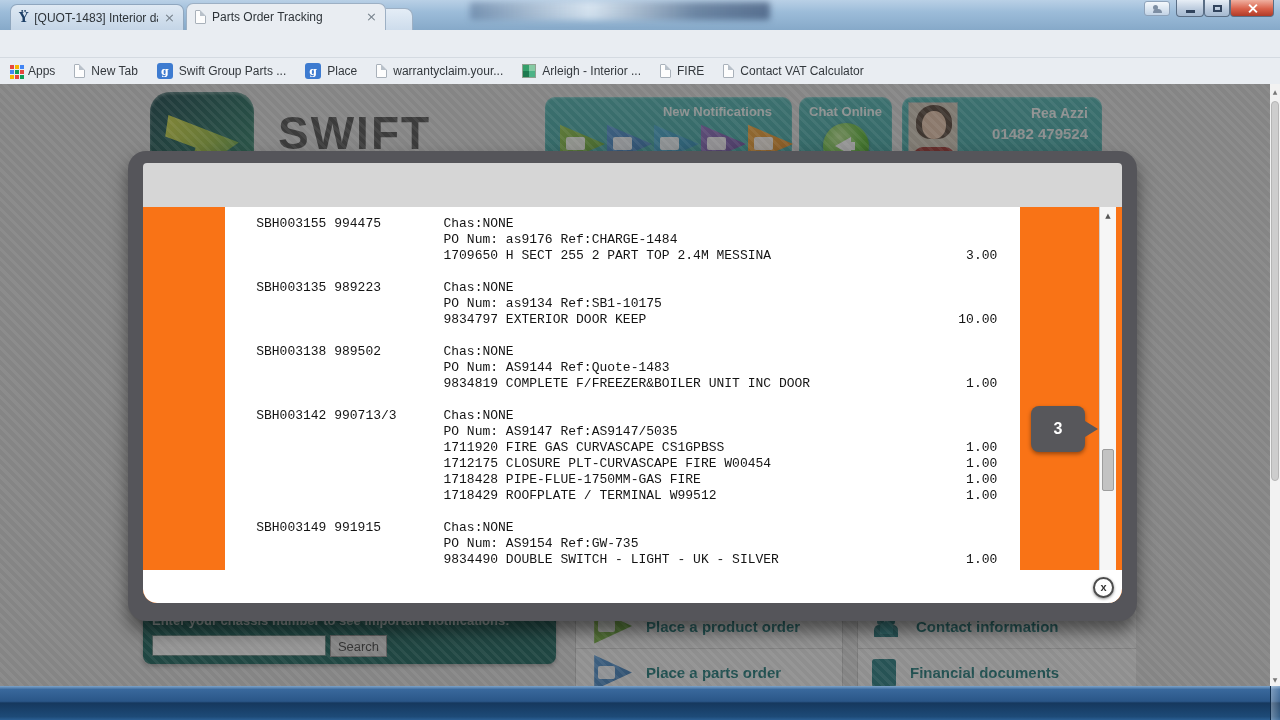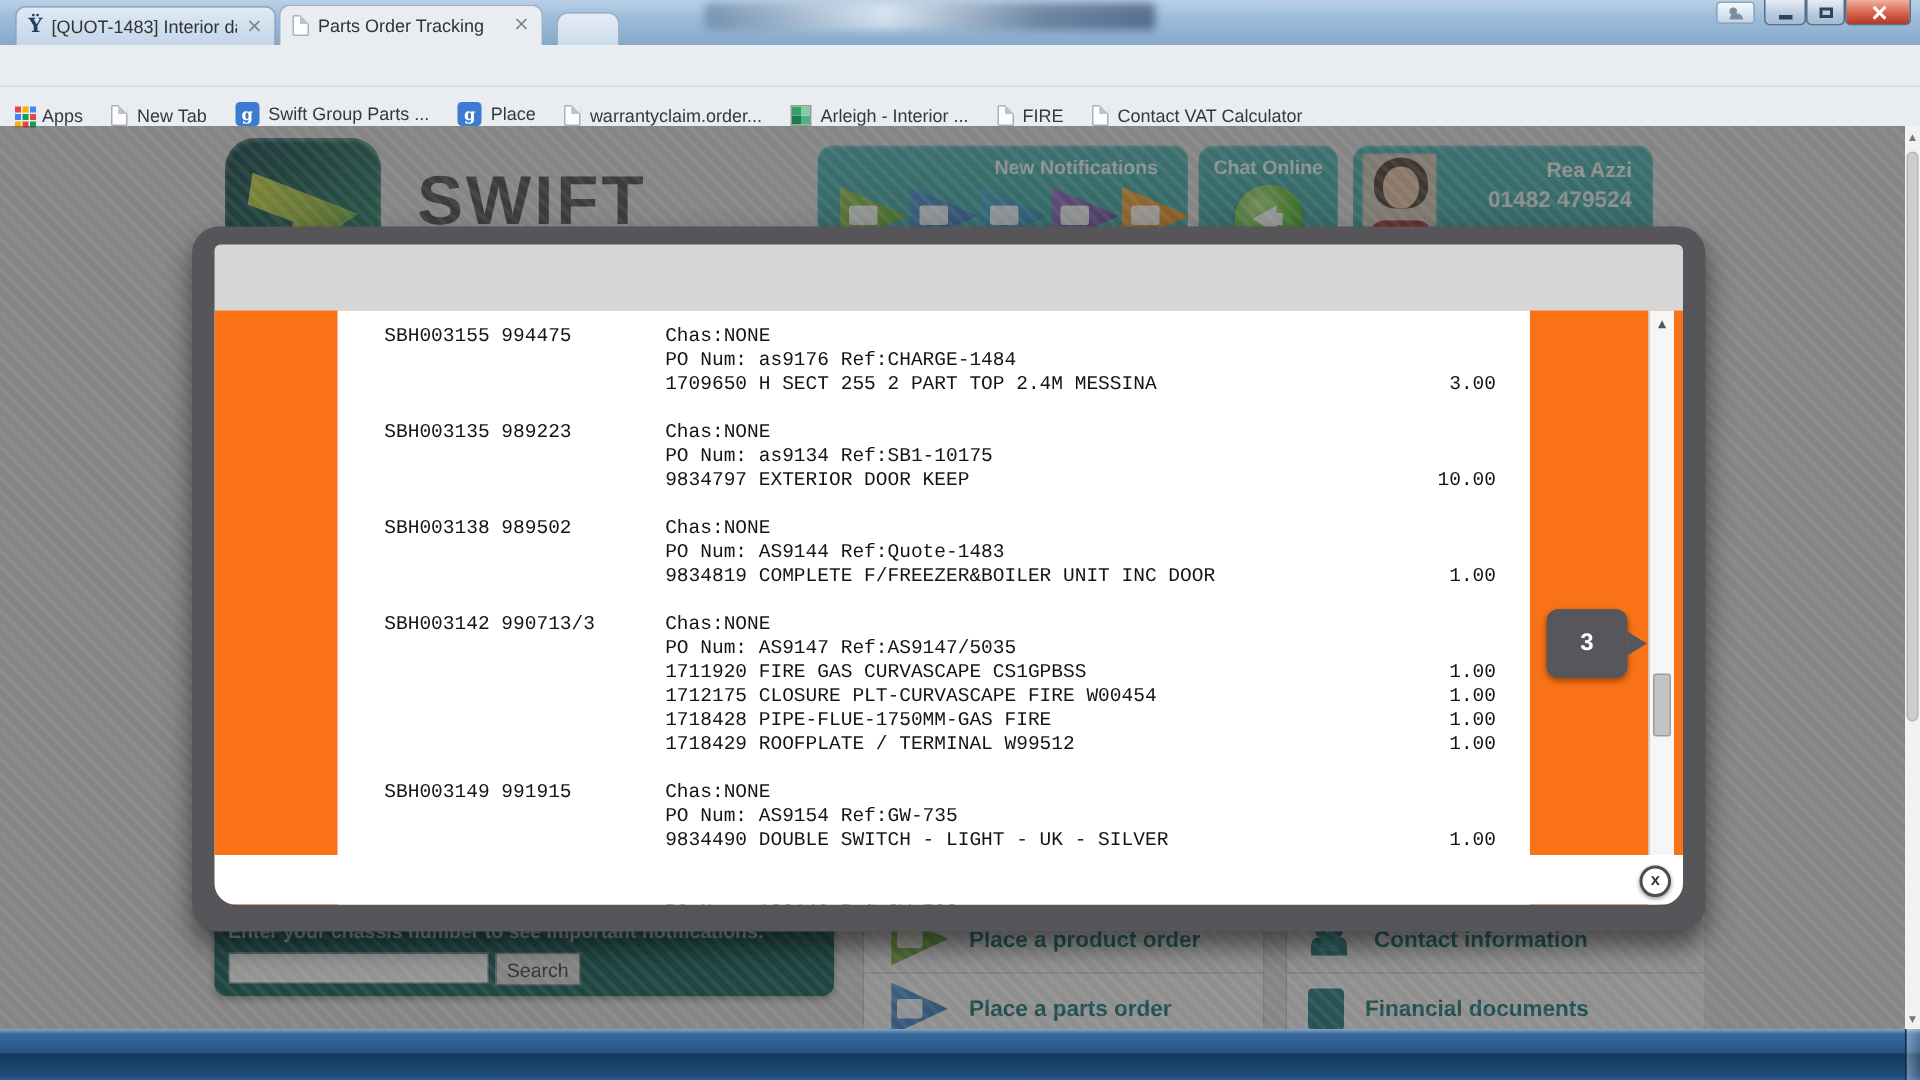--- a/index.html
+++ b/index.html
@@ -24,21 +24,21 @@
   #btn-close { left:1230px; width:44px; background:linear-gradient(#f0b0a0,#d9614a 55%,#b03a28); }
   .glyph-min { width:9px; height:3px; background:#31435c; margin-top:6px; }
   .glyph-max { width:9px; height:7px; border:2px solid #31435c; background:transparent; }
   .glyph-close { position:relative; width:11px; height:11px; }
   .glyph-close:before,.glyph-close:after { content:""; position:absolute; left:5px; top:0; width:2px; height:11px; background:#fff; }
   .glyph-close:before { transform:rotate(45deg);} .glyph-close:after { transform:rotate(-45deg);}
 
   
   .tab { top:4px; height:26px; border-radius:7px 7px 0 0; display:flex; align-items:center; padding:0 8px; gap:6px; }
   #tab-1 { left:10px; width:174px; background:linear-gradient(#dfe9f3,#c4d5e7); border:1px solid #8fa6be; border-bottom:none; }
-  #tab-2 { left:186px; width:176px; top:3px; height:27px; background:#e9edf2; border:1px solid #9db0c4; border-bottom:none; z-index:3; }
+  #tab-2 { left:186px; width:200px; top:3px; height:27px; background:#e9edf2; border:1px solid #9db0c4; border-bottom:none; z-index:3; }
   #tab-stub { left:371px; top:8px; width:42px; height:22px; border-radius:8px 8px 0 0;
     background:linear-gradient(#e4edf6,#cddcec); border:1px solid #9db0c4; border-bottom:none; }
   .tab-title { font-size:12px; color:#2d3338; white-space:nowrap; overflow:hidden; text-overflow:clip; flex:1; }
   .tab-close { font-size:13px; color:#77828c; line-height:10px; }
   .fav-jira { font-weight:bold; font-size:13px; color:#1d3f66; font-family:"DejaVu Serif", serif; }
   .fav-page { position:relative; width:11px; height:14px; background:#fdfdfd; border:1px solid #a9b1ba; border-radius:1px; flex:none; }
   .fav-page:after { content:""; position:absolute; top:-1px; right:-1px; border:3px solid;
     border-color:#e9edf2 #e9edf2 #b9c1ca #b9c1ca; }
 
   
@@ -49,21 +49,21 @@
     display:flex; align-items:center; padding:0 6px; gap:8px; }
   #url { font-size:13px; white-space:nowrap; overflow:hidden; }
   #url .host { color:#2f3337; } #url .path { color:#9aa1a9; }
   #star-icon { margin-left:auto; font-size:15px; color:#8a929b; }
   #ext-norton { left:1222px; top:33px; width:21px; height:21px; background:#35393f; border-radius:4px; display:flex; align-items:center; justify-content:center; }
   #ext-norton .ring { width:14px; height:14px; border-radius:50%; background:#f6c100; display:flex; align-items:center; justify-content:center;
     font-size:9px; font-weight:bold; color:#23272c; }
   #menu-icon { left:1253px; top:37px; width:18px; height:3px; background:#5f666d; box-shadow:0 6px 0 #5f666d, 0 12px 0 #5f666d; }
 
   
-  #bookmarks { left:0; top:58px; width:1280px; height:26px; background:#e9edf2; display:flex; align-items:flex-end; padding-left:10px; gap:19px; z-index:2; }
+  #bookmarks { left:0; top:58px; width:1280px; height:26px; background:#e9edf2; display:flex; align-items:center; padding-left:10px; gap:19px; z-index:2; }
   .bm { display:inline-flex; align-items:center; gap:6px; font-size:12px; color:#33383d; white-space:nowrap; }
   .apps-grid { width:4px; height:4px; background:#e8453c; margin:0 8px 8px 0;
     box-shadow:5px 0 #f4b400,10px 0 #4285f4,0 5px #4285f4,5px 5px #0f9d58,10px 5px #e8453c,0 10px #f4b400,5px 10px #e8453c,10px 10px #0f9d58; }
   .fav-g { width:16px; height:16px; background:#3d7bd0; border-radius:3px; color:#fff; font-weight:bold; font-size:11px;
     font-family:"DejaVu Serif", serif; display:flex; align-items:center; justify-content:center; flex:none; }
   .fav-arleigh { width:14px; height:14px; border:1px solid #8fa08f; flex:none; background:
     linear-gradient(#35a06b,#35a06b) 0 0/6px 6px no-repeat,
     linear-gradient(#86cba4,#86cba4) 6px 0/6px 6px no-repeat,
     linear-gradient(#1d7a4f,#1d7a4f) 0 6px/6px 6px no-repeat,
     linear-gradient(#4db387,#4db387) 6px 6px/6px 6px no-repeat, #fff; }
@@ -262,21 +262,21 @@
   <span class="bm">
       <span class="fav-g icon">g</span>
       <span>Swift Group Parts ...</span>
     </span>
   <span class="bm">
       <span class="fav-g icon">g</span>
       <span>Place</span>
     </span>
   <span class="bm">
       <span class="fav-page"></span>
-      <span>warrantyclaim.order...</span>
+      <span>warrantyclaim.your...</span>
     </span>
   <span class="bm">
       <span class="fav-arleigh"></span>
       <span>Arleigh - Interior ...</span>
     </span>
   <span class="bm">
       <span class="fav-page"></span>
       <span>FIRE</span>
     </span>
   <span class="bm">

